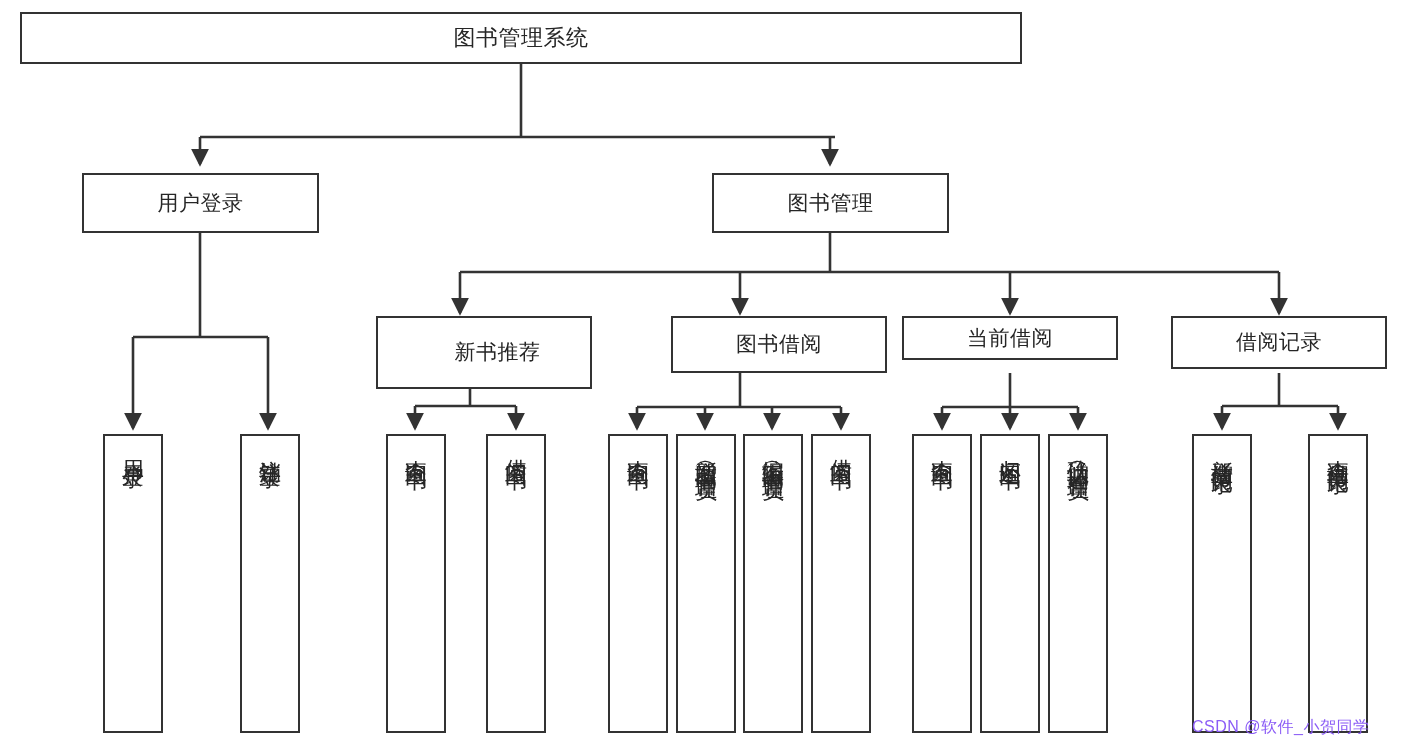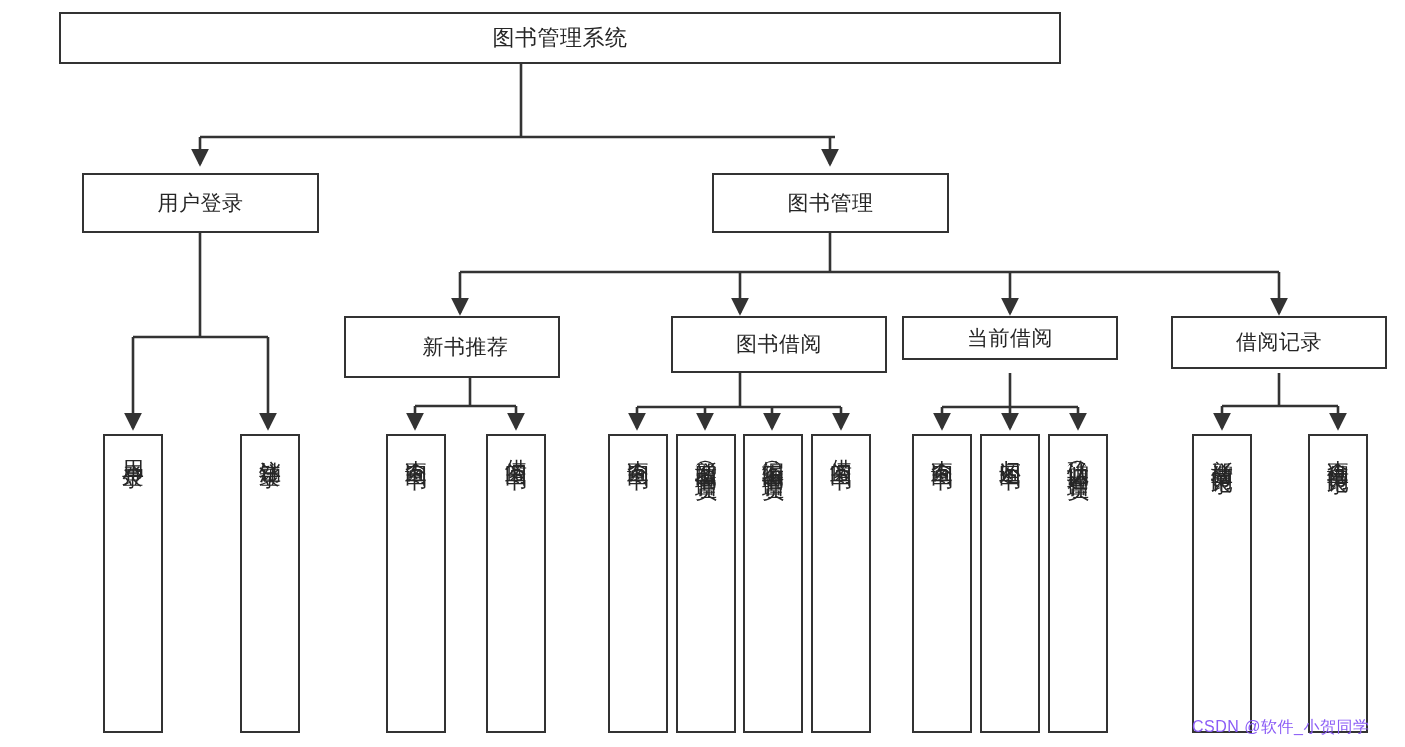--- a/index.html
+++ b/index.html
@@ -123,33 +123,33 @@
       <path d="M 1010 407 L 1010 428" marker-end="url(#arrow)"></path>
       <path d="M 1078 407 L 1078 428" marker-end="url(#arrow)"></path>
 
       <path d="M 1279 373 L 1279 406"></path>
       <path d="M 1222 406 L 1338 406"></path>
       <path d="M 1222 406 L 1222 428" marker-end="url(#arrow)"></path>
       <path d="M 1338 406 L 1338 428" marker-end="url(#arrow)"></path>
     </g>
   </svg>
 
-  <div class="node horiz root" style="left:20px; top:12px; width:1002px; height:52px;margin-left:39px;">
+  <div class="node horiz root" style="left:20px; top:12px; width:1002px; height:52px;">
     <span class="label">图书管理系统</span>
   </div>
 
   <div class="node horiz" style="left:82px; top:173px; width:237px; height:60px;">
     <span class="label">用户登录</span>
   </div>
 
   <div class="node horiz" style="left:712px; top:173px; width:237px; height:60px;">
     <span class="label">图书管理</span>
   </div>
 
-  <div class="node horiz" style="left:344px; top:316px; width:216px; height:62px;padding-left:27px;">
+  <div class="node horiz" style="left:376px; top:316px; width:216px; height:73px;padding-left:27px;">
     <span class="label">新书推荐</span>
   </div>
 
   <div class="node horiz" style="left:632px; top:316px; width:216px; height:57px;margin-left:39px;">
     <span class="label">图书借阅</span>
   </div>
 
   <div class="node horiz" style="left:902px; top:316px; width:216px; height:44px;">
     <span class="label">当前借阅</span>
   </div>

